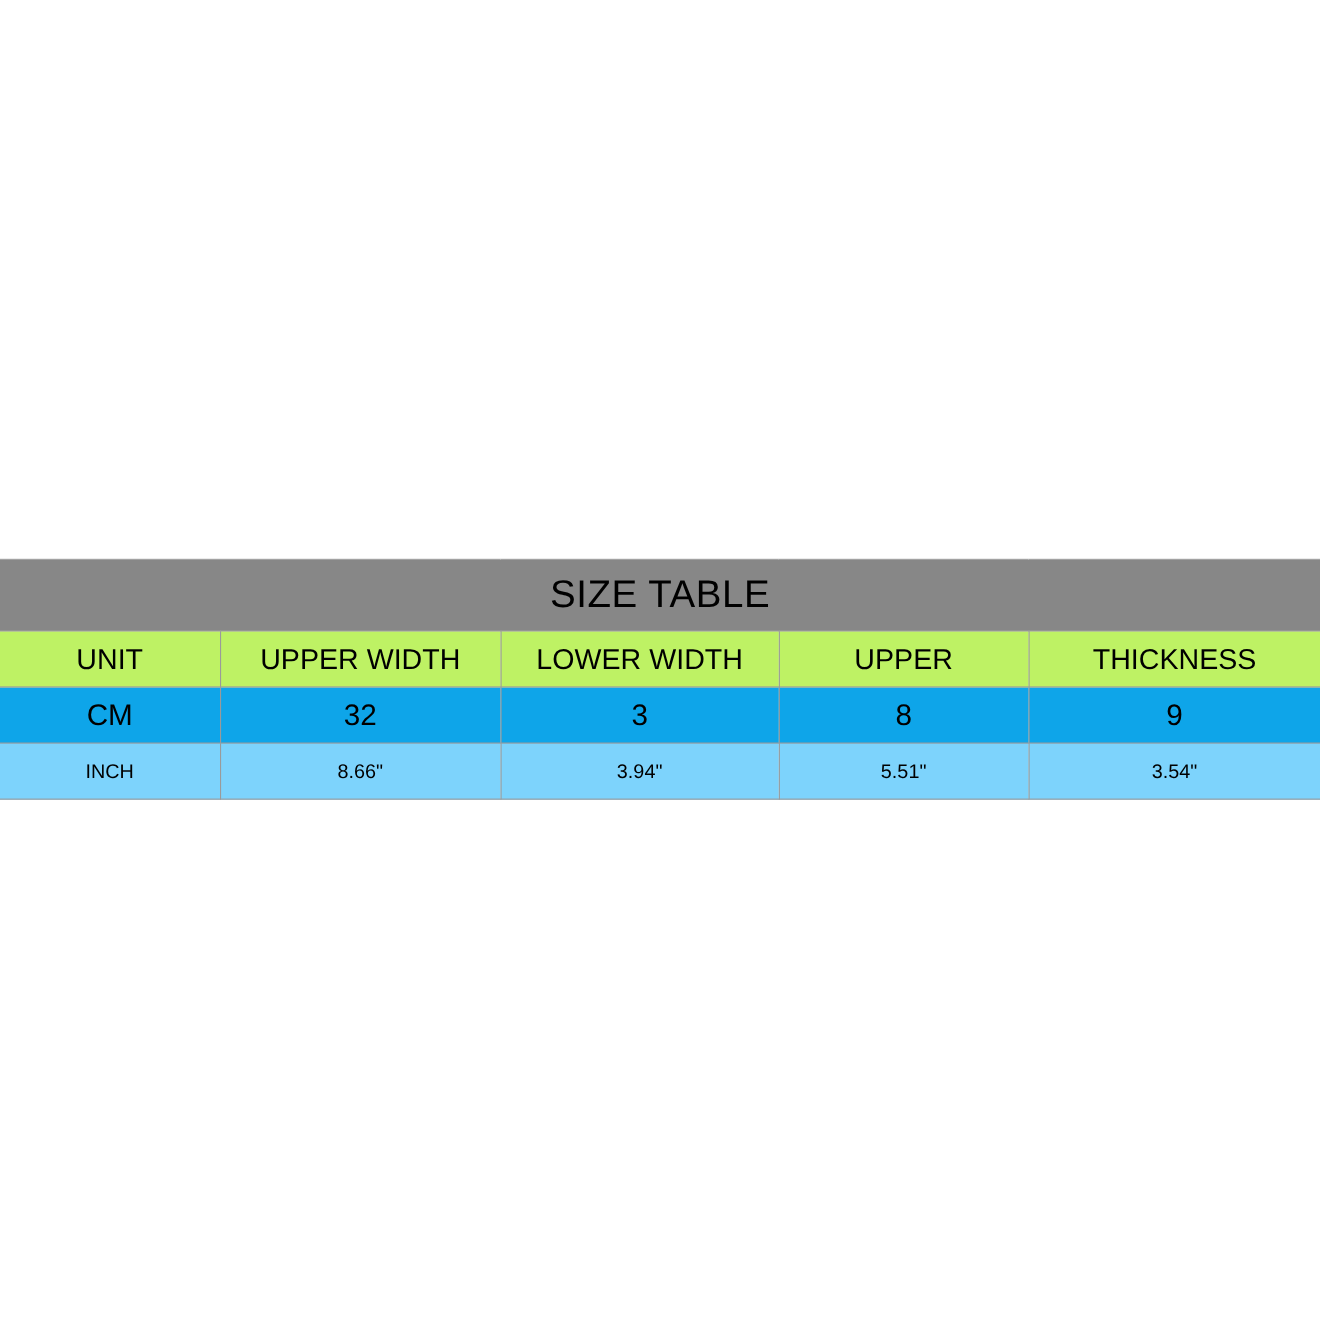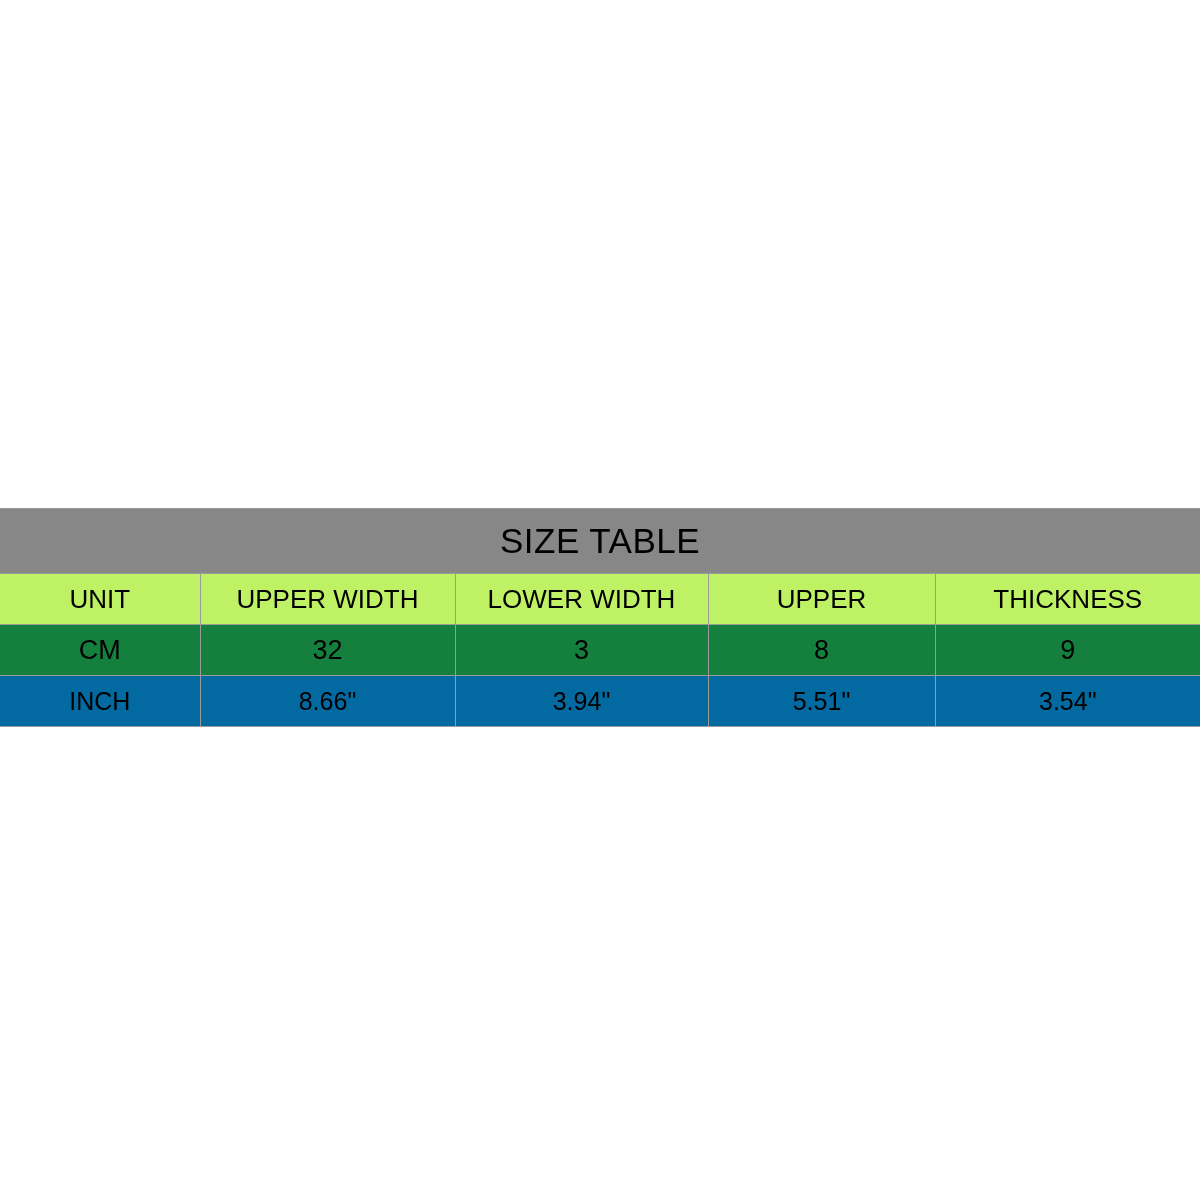--- a/index.html
+++ b/index.html
@@ -46,28 +46,28 @@
     border-left: none;
     border-right: none;
     border-top: none;
   }
   .header-row td {
     background: #bef264;
     height: 42px;
     font-size: 26px;
   }
   .row-cm td {
-    background: #15803d;
+    background: #0ea5e9;
     height: 42px;
     font-size: 27px;
   }
   .row-inch td {
-    background: #0369a1;
+    background: #7dd3fc;
     height: 42px;
-    font-size: 25px;
+    font-size: 18px;
   }
   .col-unit { width: 200px; }
   .col-upper { width: 255px; }
   .col-lower { width: 253px; }
   .col-high { width: 227px; }
   .col-thick { width: 265px; }
   
   table.size-table td:first-child { border-left: none; }
   table.size-table td:last-child { border-right: none; }
 </style>

